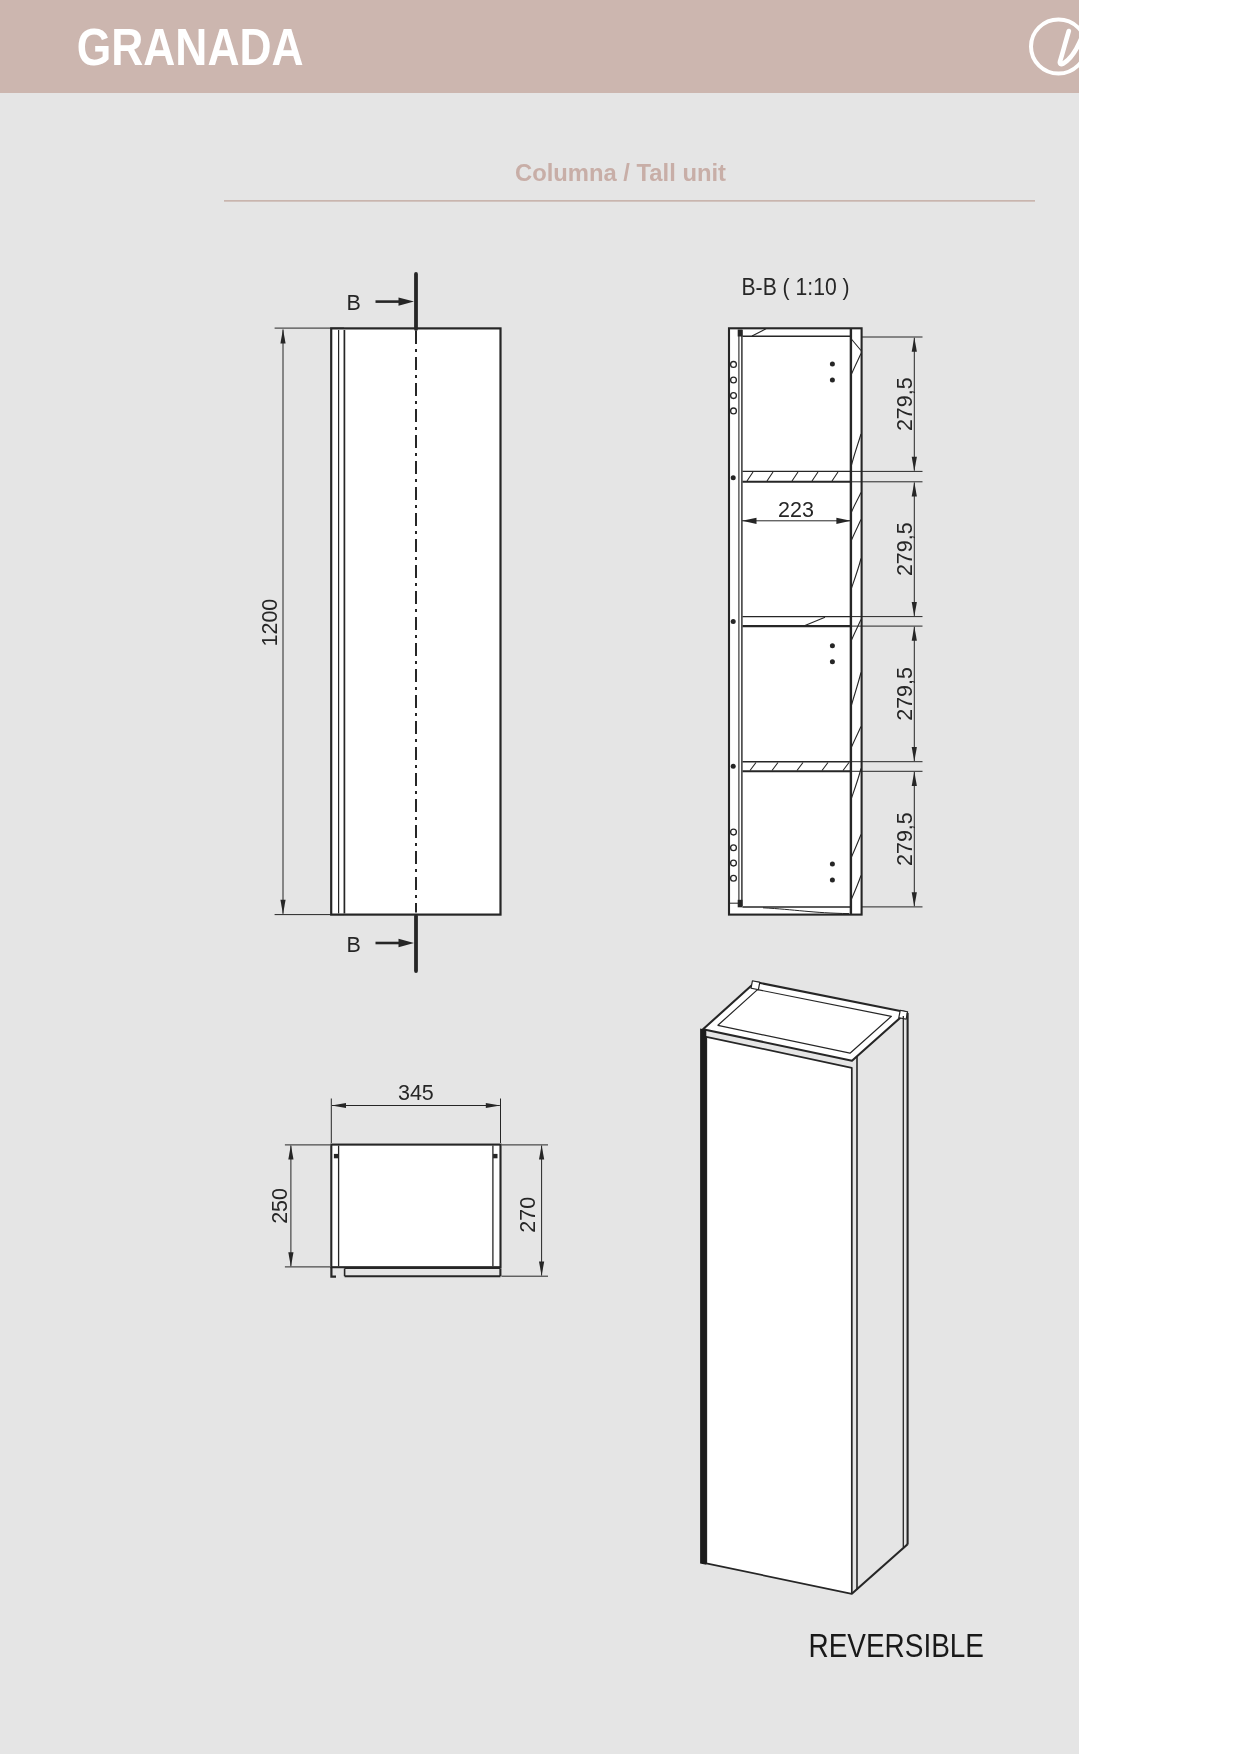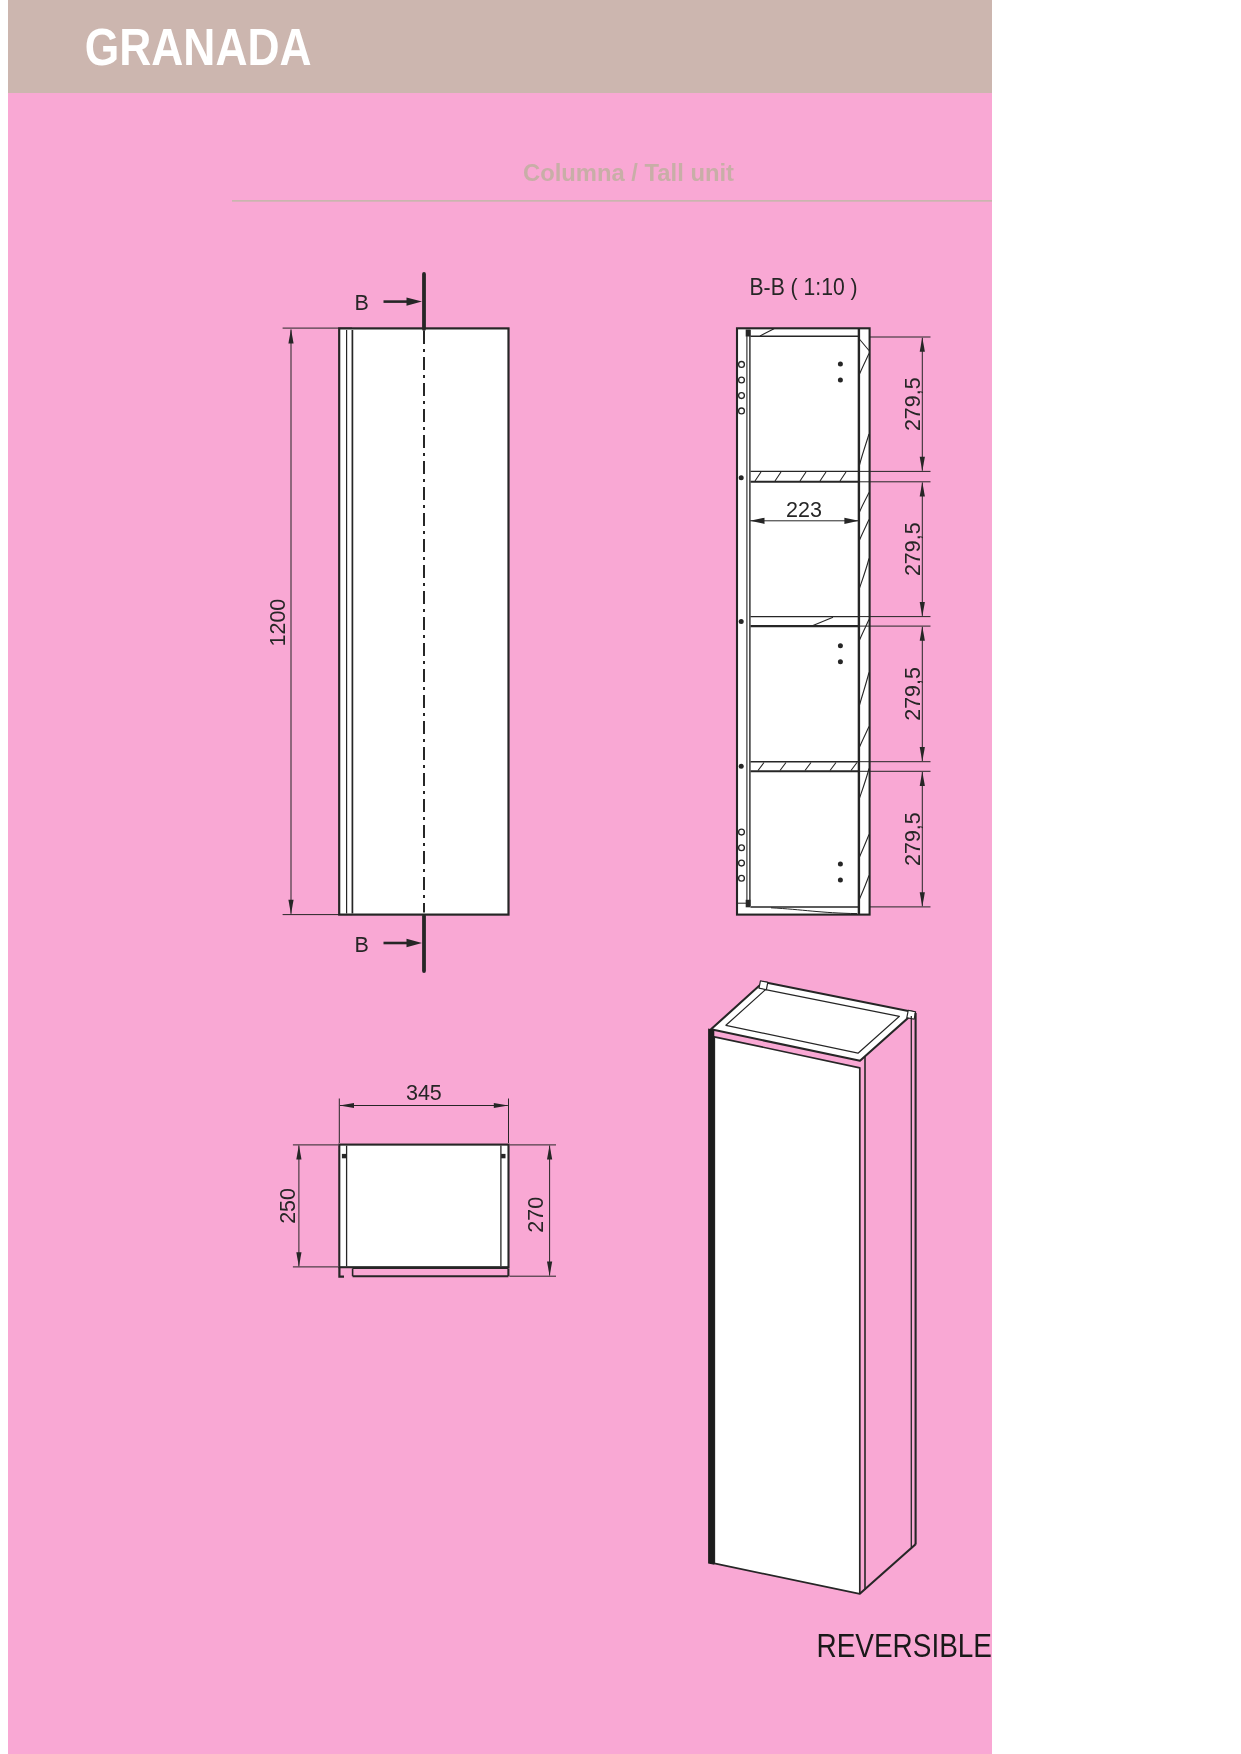--- a/index.html
+++ b/index.html
@@ -1,17 +1,17 @@
 <!DOCTYPE html>
 <html><head>
 <meta charset="utf-8">
 <style>
   html,body{margin:0;padding:0;background:#ffffff;}
-  #page{position:relative;width:984px;height:1754px;background:#f9a8d4;overflow:hidden;
-        font-family:"Liberation Sans", sans-serif;margin-left:8px;}
+  #page{position:relative;width:1079px;height:1754px;background:#e5e5e5;overflow:hidden;
+        font-family:"Liberation Sans", sans-serif;}
   svg text{font-family:"Liberation Sans", sans-serif;}
 </style>
 </head>
 <body>
 <div id="page">
 <svg width="1241" height="1754" viewBox="0 0 1241 1754" xmlns="http://www.w3.org/2000/svg">
 
 <rect x="0" y="0" width="1241" height="93" fill="#ccb6af"></rect>
 
 <text x="0" y="0" transform="translate(76.8,65.2) scale(0.845,1)" font-size="52.5" font-weight="bold" fill="#ffffff">GRANADA</text>

